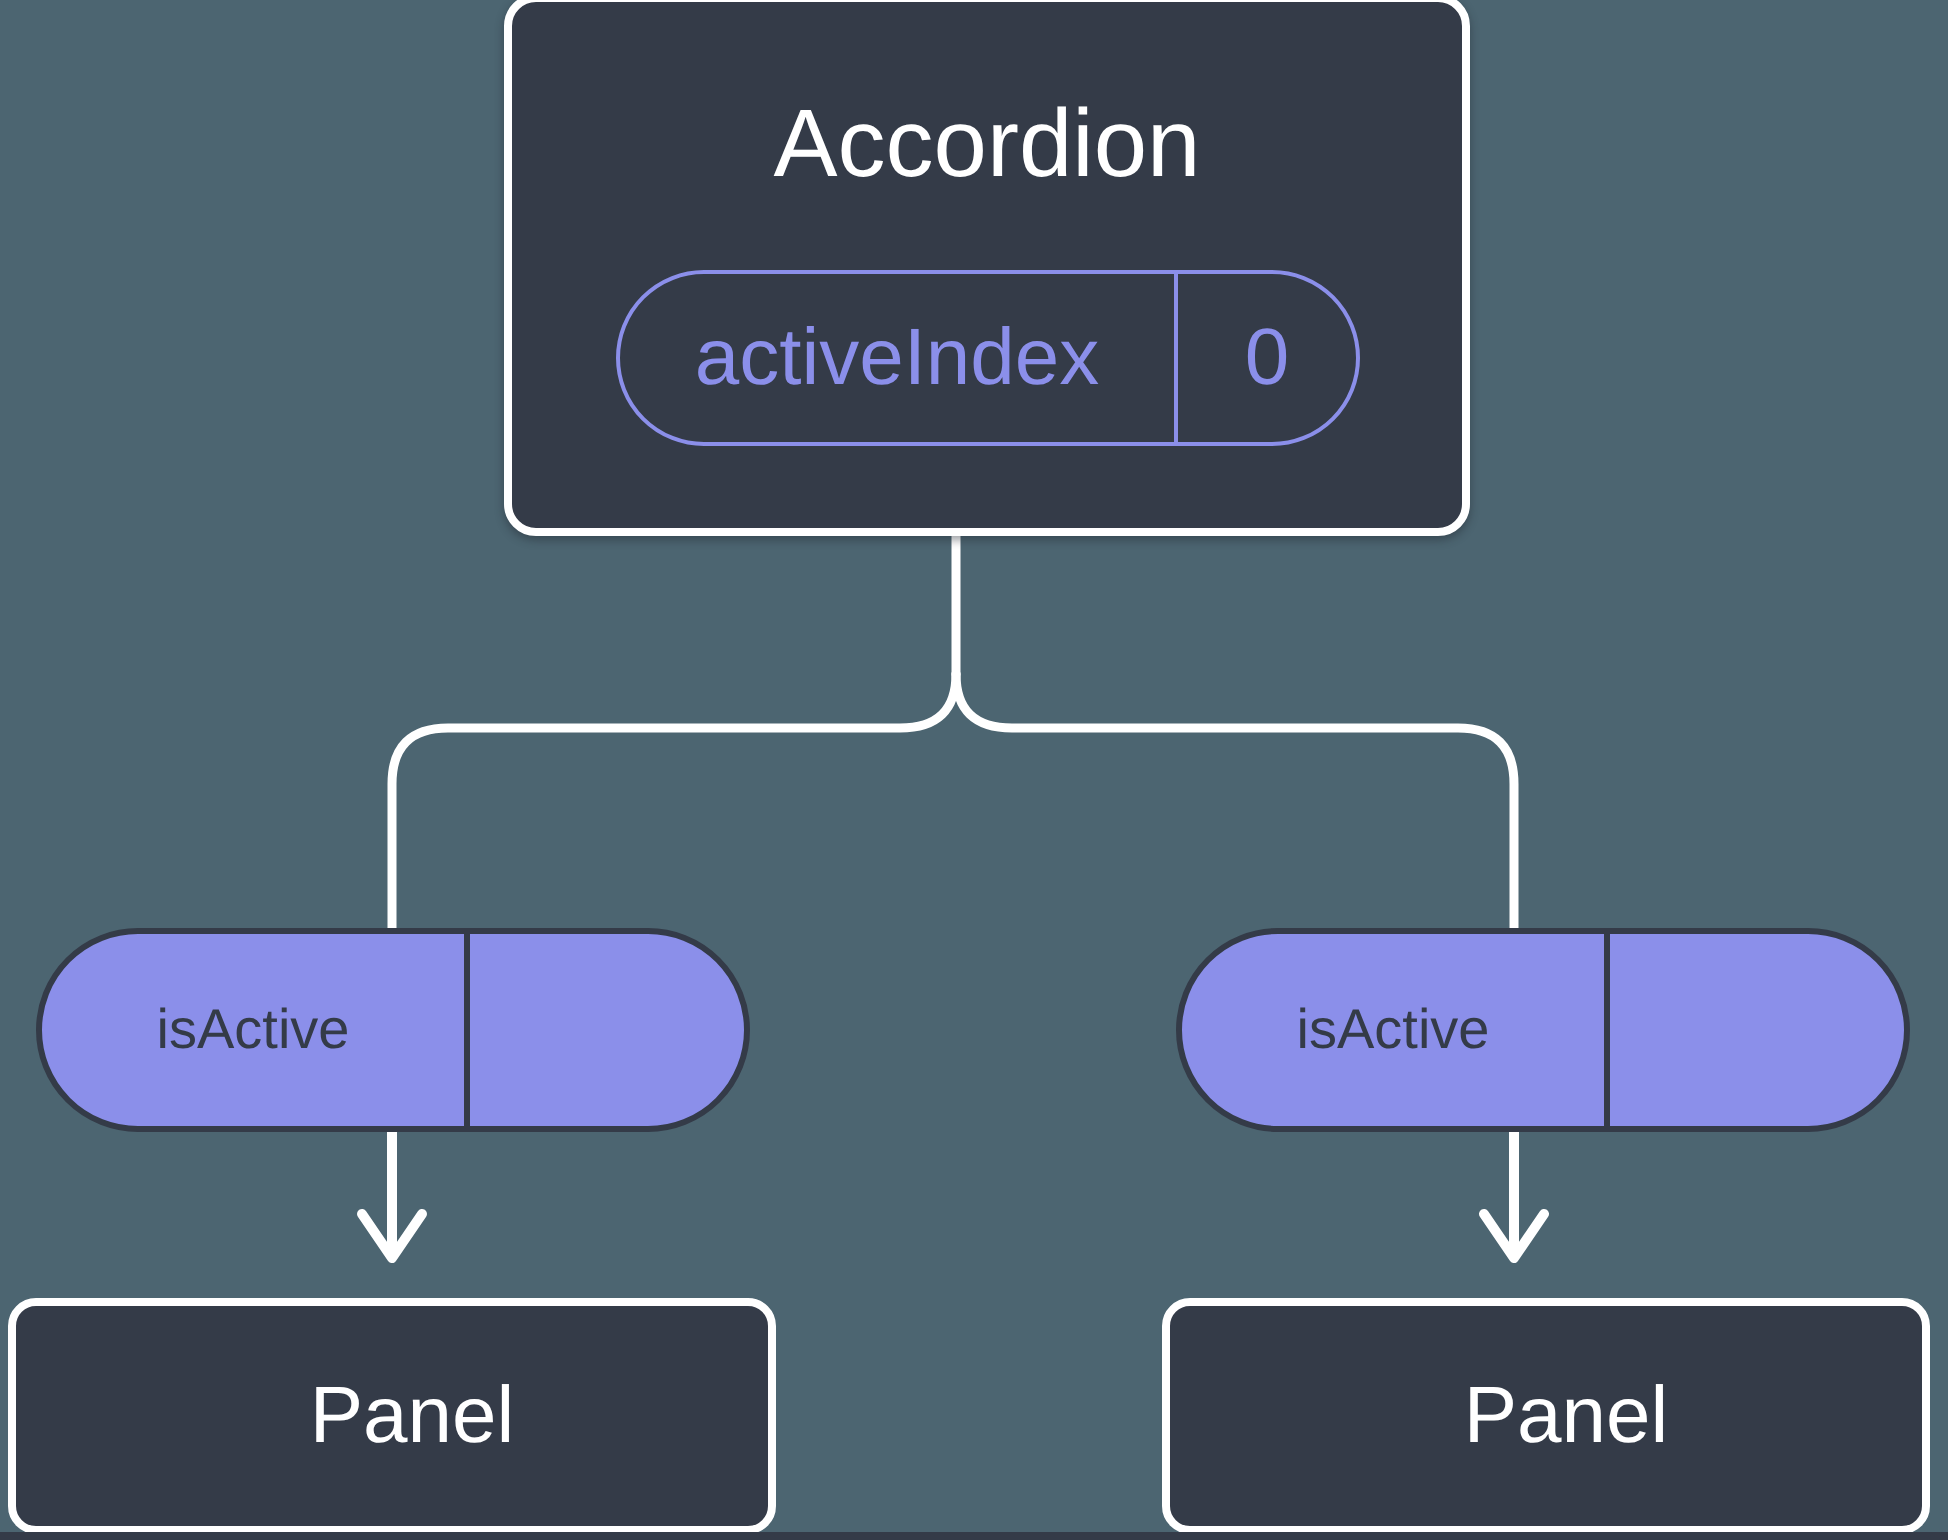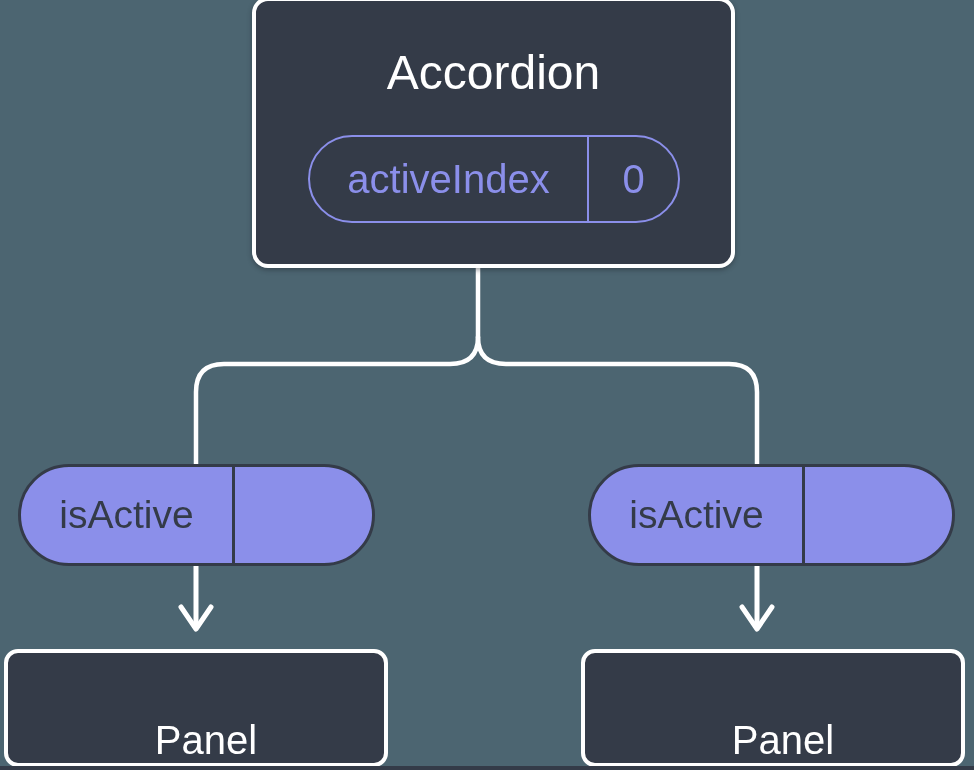--- a/index.html
+++ b/index.html
@@ -96,21 +96,21 @@
     position: absolute;
     top: 464px;
     height: 102px;
     box-sizing: border-box;
     background: var(--accent-purple, #8B8FEA);
     border: 3px solid var(--node-dark, #343B48);
     border-radius: 51px;
     display: flex;
     align-items: stretch;
     color: var(--node-dark, #343B48);
-    font-size: 39px;
+    font-size: 28px;
     z-index: 2;
   }
   .prop-pill .cell-name {
     width: 211px;
     display: flex;
     align-items: center;
     justify-content: center;
     border-right: 3px solid var(--node-dark, #343B48);
   }
   .prop-pill .cell-value {
@@ -120,21 +120,21 @@
     justify-content: center;
   }
   .prop-pill.p-left  { left: 18px;  width: 357px; }
   .prop-pill.p-right { left: 588px; width: 367px; }
   .panel {
     top: 649px;
     width: 384px;
     height: 118px;
     border-radius: 14px;
     display: flex;
-    align-items: flex-end;
+    align-items: center;
     justify-content: center;
     padding-left: 20px;
   }
   .panel.p-left  { left: 4px; }
   .panel.p-right { left: 581px; }
   .panel .panel-label {
     font-size: 40px;
     font-weight: 500;
     color: #FFFFFF;
   }

